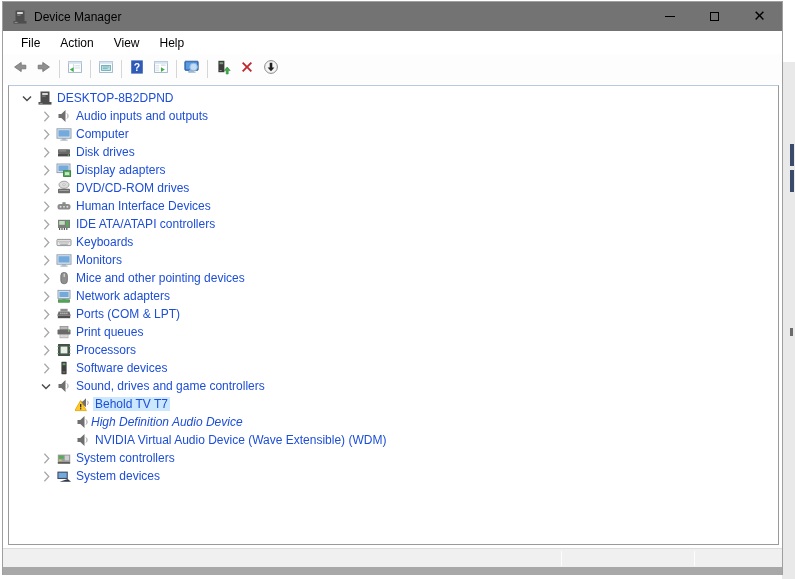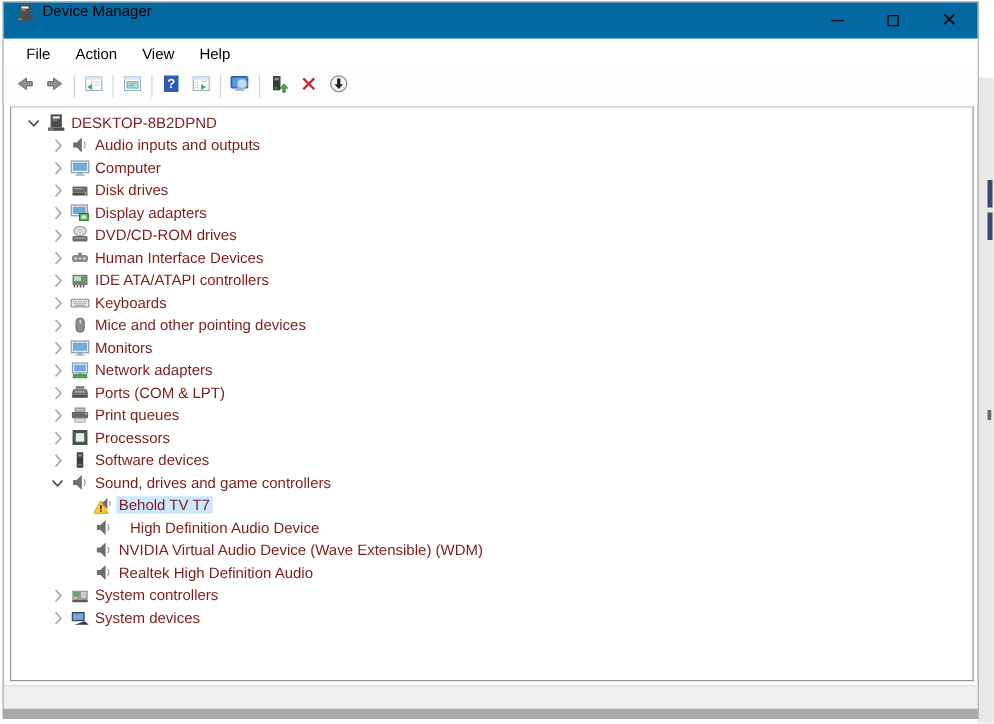--- a/index.html
+++ b/index.html
@@ -10,22 +10,22 @@
 
   
   .bg-strip { position:absolute; right:0; top:62px; width:13px; height:517px; background:#e9e9e9; }
   .bg-mark { position:absolute; background:#3a4a6b; }
 
   
   .window { position:absolute; left:2px; top:1px; width:781px; height:574px;
     background:#fff; border:1px solid #9f9f9f; }
 
   
-  .titlebar { position:absolute; left:0; top:0; width:100%; height:29px; background:#0369a1;
-    display:flex; }
+  .titlebar { position:absolute; left:0; top:0; width:100%; height:29px; background:#737373;
+    display:flex; align-items:center; }
   .titlebar .app-icon { width:16px; height:16px; margin-left:9px; }
   .titlebar .title { font-size:12px; color:#000; margin-left:6px; }
   .caption-btns { position:absolute; right:0; top:0; height:29px; display:flex; }
   .cap-btn { width:45px; height:29px; display:flex; align-items:center; justify-content:center; cursor:default; }
   .glyph-min { width:10px; height:1px; background:#000; }
   .glyph-max { width:9px; height:9px; border:1px solid #000; }
   .glyph-close { font-size:15px; line-height:1; color:#000; font-family:"DejaVu Sans",sans-serif; }
 
   
   .menubar { position:absolute; left:0; top:29px; width:100%; height:23px; background:#fff;
@@ -38,21 +38,21 @@
   .tb-btn { width:24px; height:24px; display:flex; align-items:center; justify-content:center; }
   .tb-sep { width:1px; height:18px; background:#d6d6d6; margin:0 3px; }
 
   
   .treepanel { position:absolute; left:5px; top:83px; width:771px; height:460px;
     background:#fff; border:1px solid #9a9a9a; border-top:1px solid #b7c9dd; overflow:hidden; }
   .tree { position:relative; padding-top:3px; }
   .tree-row { position:relative; height:18px; width:100%; }
   .chev { position:absolute; top:1px; width:16px; height:16px; }
   .node-icon { position:absolute; top:1px; width:16px; height:16px; }
-  .node-label { position:absolute; top:2px; font-size:12px; color:#7f1d1d; white-space:nowrap; line-height:14px; }
+  .node-label { position:absolute; top:2px; font-size:12px; color:#1d4ed8; white-space:nowrap; line-height:14px; }
   .node-label.selected { background:#cce8ff; padding:0 2px; margin-left:-2px; }
 
   
   .statusbar { position:absolute; left:0px; top:546px; width:100%; height:19px;
     background:#f0f0f0; border-top:1px solid #dcdcdc; }
   .sb-sep { position:absolute; top:2px; width:1px; height:15px; background:#d0d0d0; border-right:1px solid #fdfdfd; }
   .bottomframe { position:absolute; left:0; top:565px; width:100%; height:8px; background:#a8a8a8; }
 </style>
 </head>
 <body>
@@ -301,36 +301,36 @@
                   <rect x="4.2" y="9.9" width="7.6" height="0.8"></rect>
                 </g>
               </svg></span>
             <span class="node-label" style="left: 67px;">Keyboards</span>
           </div>
           <div class="tree-row">
             <span class="chev" style="left: 29px;"><svg width="16" height="16" viewBox="0 0 16 16">
                 <path d="M6.4 3.8 l4.4 4.7 -4.4 4.7" stroke="#a8a8a8" stroke-width="1.3" fill="none"></path>
               </svg></span>
             <span class="node-icon" style="left: 47px;"><svg width="16" height="16" viewBox="0 0 16 16">
-                <rect x="4.8" y="2.4" width="6.6" height="11.4" rx="3.2" fill="#8f8f8f" stroke="#6c6c6c" stroke-width="0.8"></rect>
-                <rect x="7.7" y="3.6" width="1" height="3.4" rx="0.5" fill="#e6e6e6"></rect>
-              </svg></span>
-            <span class="node-label" style="left: 67px;">Mice and other pointing devices</span>
-          </div>
-          <div class="tree-row">
-            <span class="chev" style="left: 29px;"><svg width="16" height="16" viewBox="0 0 16 16">
-                <path d="M6.4 3.8 l4.4 4.7 -4.4 4.7" stroke="#a8a8a8" stroke-width="1.3" fill="none"></path>
-              </svg></span>
-            <span class="node-icon" style="left: 47px;"><svg width="16" height="16" viewBox="0 0 16 16">
                 <rect x="1" y="2.8" width="14" height="9.4" fill="#e3eaf2" stroke="#8fa0b2" stroke-width="1"></rect>
                 <rect x="2.4" y="4.2" width="11.2" height="6.4" fill="#74a9dc"></rect>
                 <rect x="6.2" y="12.2" width="3.6" height="1.4" fill="#9aa7b5"></rect>
                 <rect x="4.4" y="13.6" width="7.2" height="1" fill="#9aa7b5"></rect>
               </svg></span>
             <span class="node-label" style="left: 67px;">Monitors</span>
+          </div>
+          <div class="tree-row">
+            <span class="chev" style="left: 29px;"><svg width="16" height="16" viewBox="0 0 16 16">
+                <path d="M6.4 3.8 l4.4 4.7 -4.4 4.7" stroke="#a8a8a8" stroke-width="1.3" fill="none"></path>
+              </svg></span>
+            <span class="node-icon" style="left: 47px;"><svg width="16" height="16" viewBox="0 0 16 16">
+                <rect x="4.8" y="2.4" width="6.6" height="11.4" rx="3.2" fill="#8f8f8f" stroke="#6c6c6c" stroke-width="0.8"></rect>
+                <rect x="7.7" y="3.6" width="1" height="3.4" rx="0.5" fill="#e6e6e6"></rect>
+              </svg></span>
+            <span class="node-label" style="left: 67px;">Mice and other pointing devices</span>
           </div>
           <div class="tree-row">
             <span class="chev" style="left: 29px;"><svg width="16" height="16" viewBox="0 0 16 16">
                 <path d="M6.4 3.8 l4.4 4.7 -4.4 4.7" stroke="#a8a8a8" stroke-width="1.3" fill="none"></path>
               </svg></span>
             <span class="node-icon" style="left: 47px;"><svg width="16" height="16" viewBox="0 0 16 16">
                 <rect x="2" y="2.4" width="12" height="8" fill="#e3eaf2" stroke="#8fa0b2" stroke-width="1"></rect>
                 <rect x="3.4" y="3.8" width="9.2" height="5.2" fill="#74a9dc"></rect>
                 <rect x="6.4" y="10.4" width="3.2" height="1.2" fill="#9aa7b5"></rect>
                 <rect x="2.6" y="11.8" width="10.8" height="2.4" fill="#57ab5a" stroke="#2f7d32" stroke-width="0.7"></rect>
@@ -414,35 +414,28 @@
                 <rect x="5.1" y="8" width="1.2" height="3.4" fill="#1a1a1a"></rect>
                 <rect x="5.1" y="12.2" width="1.2" height="1.2" fill="#1a1a1a"></rect>
               </svg></span>
             <span class="node-label selected" style="left: 86px;">Behold TV T7</span>
           </div>
           <div class="tree-row">
             <span class="node-icon" style="left: 66px;"><svg width="16" height="16" viewBox="0 0 16 16">
                 <path d="M2.5 6h2.8L9.5 2v12L5.3 10H2.5z" fill="#6f6f6f"></path>
                 <path d="M11 5.5c1.4 1.2 1.4 3.8 0 5" stroke="#9a9a9a" stroke-width="1" fill="none"></path>
               </svg></span>
-            <span class="node-label" style="left: 95px;">High Definition Audio Device</span>
+            <span class="node-label" style="left: 82px; font-style: italic;">High Definition Audio Device</span>
           </div>
           <div class="tree-row">
             <span class="node-icon" style="left: 66px;"><svg width="16" height="16" viewBox="0 0 16 16">
                 <path d="M2.5 6h2.8L9.5 2v12L5.3 10H2.5z" fill="#6f6f6f"></path>
                 <path d="M11 5.5c1.4 1.2 1.4 3.8 0 5" stroke="#9a9a9a" stroke-width="1" fill="none"></path>
               </svg></span>
             <span class="node-label" style="left: 86px;">NVIDIA Virtual Audio Device (Wave Extensible) (WDM)</span>
-          </div>
-          <div class="tree-row">
-            <span class="node-icon" style="left: 66px;"><svg width="16" height="16" viewBox="0 0 16 16">
-                <path d="M2.5 6h2.8L9.5 2v12L5.3 10H2.5z" fill="#6f6f6f"></path>
-                <path d="M11 5.5c1.4 1.2 1.4 3.8 0 5" stroke="#9a9a9a" stroke-width="1" fill="none"></path>
-              </svg></span>
-            <span class="node-label" style="left: 86px;">Realtek High Definition Audio</span>
           </div>
           <div class="tree-row">
             <span class="chev" style="left: 29px;"><svg width="16" height="16" viewBox="0 0 16 16">
                 <path d="M6.4 3.8 l4.4 4.7 -4.4 4.7" stroke="#a8a8a8" stroke-width="1.3" fill="none"></path>
               </svg></span>
             <span class="node-icon" style="left: 47px;"><svg width="16" height="16" viewBox="0 0 16 16">
                 <rect x="1.8" y="4.6" width="12.4" height="7.4" fill="#9c9c9c"></rect>
                 <rect x="2.8" y="5.6" width="5" height="3.2" fill="#57ab5a"></rect>
                 <rect x="8.8" y="5.6" width="4.2" height="4.8" fill="#cfcfcf"></rect>
                 <rect x="1.8" y="12" width="12.4" height="1.8" fill="#5c5c5c"></rect>

